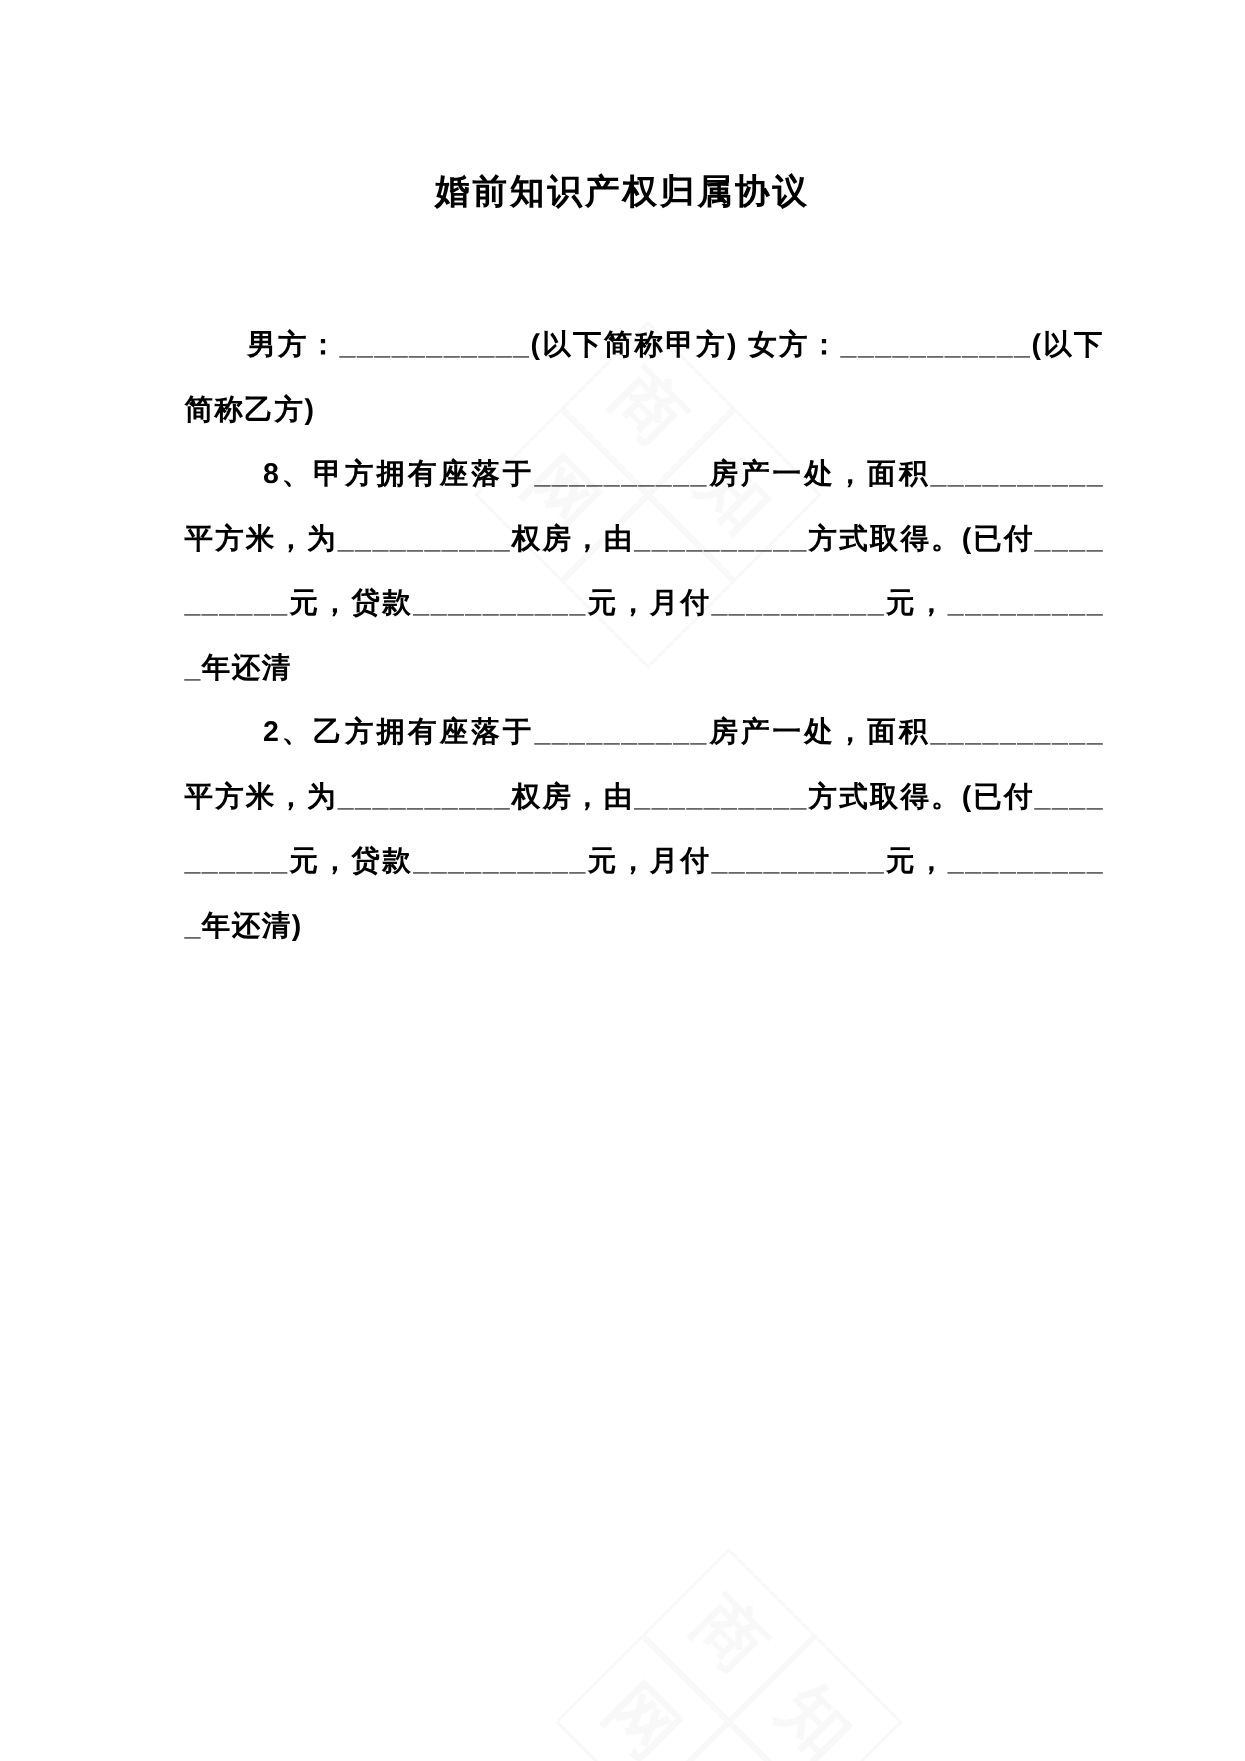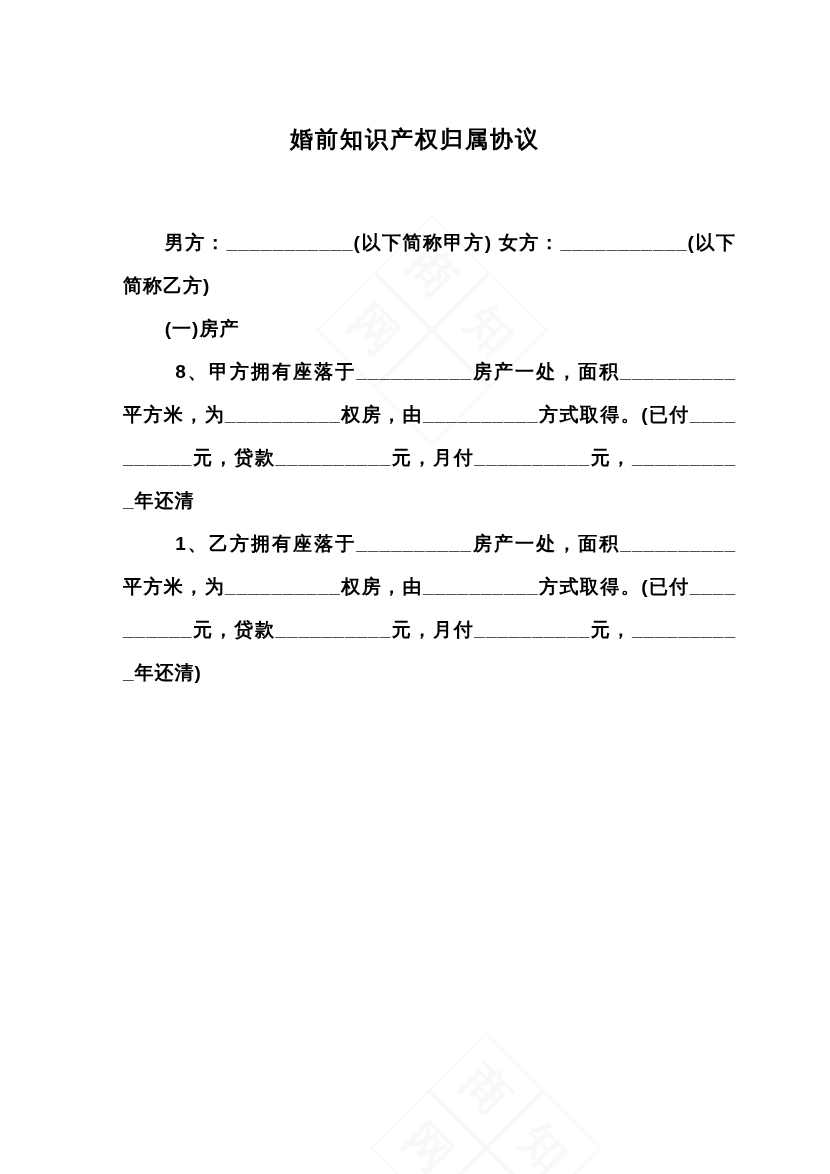--- a/index.html
+++ b/index.html
@@ -8,21 +8,21 @@
     position: relative;
     width: 830px;
     height: 1174px;
     margin: 0 auto;
     background: #ffffff;
     overflow: hidden;
     font-family: "Liberation Sans", "DejaVu Sans", sans-serif;
     color: #000000;
   }
   .doc-title {
-    margin: 12px;
+    margin: 0;
     padding-top: 112px;
     text-align: center;
     font-size: 23px;
     font-weight: 700;
     letter-spacing: 2px;
     position: relative;
     z-index: 1;
   }
   .content {
     position: relative;
@@ -84,18 +84,17 @@
       <span class="wm-cell">知</span>
       <span class="wm-cell">网</span>
       <span class="wm-cell"></span>
     </div>
   </div>
 
   <h1 class="doc-title">婚前知识产权归属协议</h1>
 
   <div class="content">
     <p class="para">男方：___________(以下简称甲方) 女方：___________(以下简称乙方)</p>
-    <p class="para">(一)房产</p>
     <p class="numbered">8、甲方拥有座落于__________房产一处，面积__________平方米，为__________权房，由__________方式取得。(已付__________元，贷款__________元，月付__________元，__________年还清</p>
-    <p class="numbered">1、乙方拥有座落于__________房产一处，面积__________平方米，为__________权房，由__________方式取得。(已付__________元，贷款__________元，月付__________元，__________年还清)</p>
+    <p class="numbered">2、乙方拥有座落于__________房产一处，面积__________平方米，为__________权房，由__________方式取得。(已付__________元，贷款__________元，月付__________元，__________年还清)</p>
   </div>
 
 </div>
 
 </body></html>

